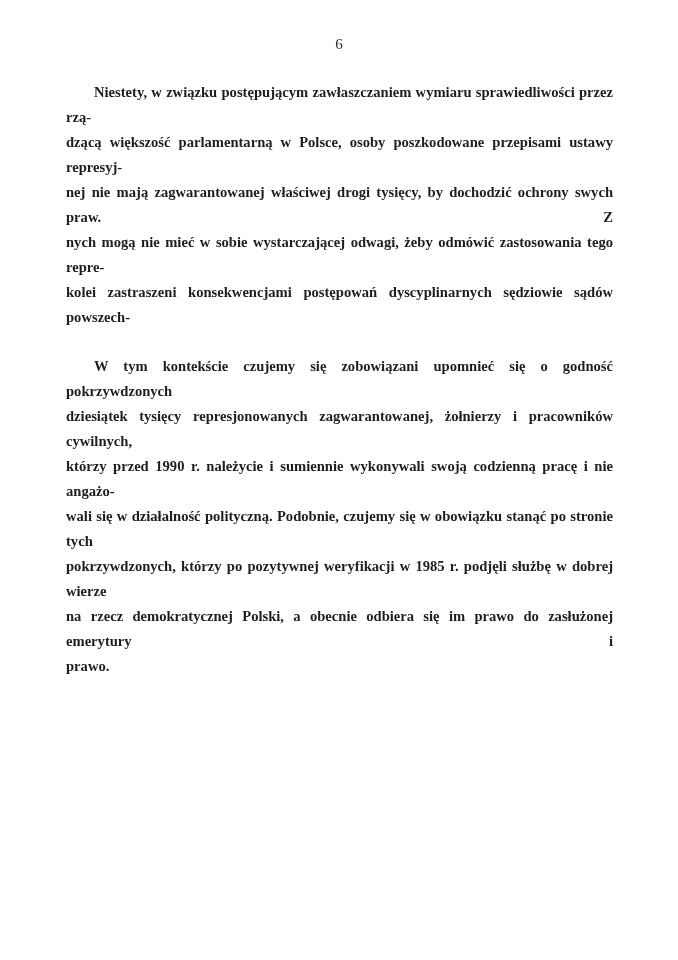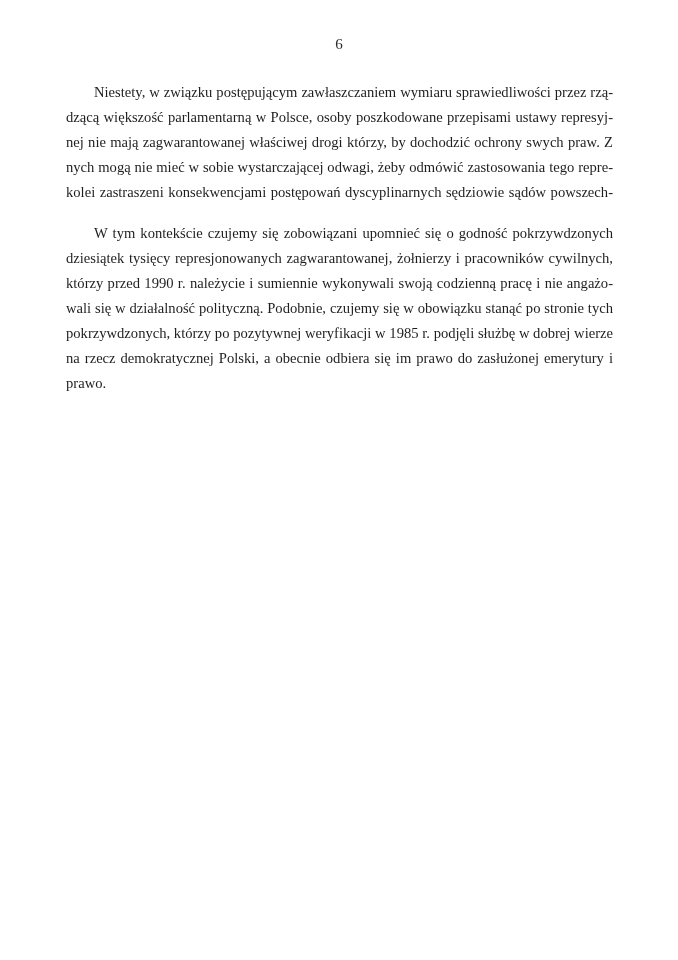--- a/index.html
+++ b/index.html
@@ -22,23 +22,24 @@
     text-align: center;
     font-size: 15px;
     line-height: 20px;
     color: #2a2a2a;
   }
   .text-block {
     margin: 26px 65px 0 66px; 
   }
   .paragraph {
     margin: 0;
+    font-weight: bold;
   }
   .paragraph + .paragraph {
-    margin-top: 16px;
+    margin-top: 24px;
   }
   .line {
     font-size: 14.6px;
     line-height: 25px;
     text-align: justify;
     text-align-last: justify;
     text-justify: inter-word;
     white-space: normal;
     color: #1e1e1e;
   }
@@ -51,21 +52,21 @@
 </style>
 </head>
 <body>
 
 <div class="page">
   <div class="page-number">6</div>
   <div class="text-block" id="text-block">
       <div class="paragraph">
         <div class="line first">Niestety, w związku postępującym zawłaszczaniem wymiaru sprawiedliwości przez rzą-</div>
         <div class="line">dzącą większość parlamentarną w Polsce, osoby poszkodowane przepisami ustawy represyj-</div>
-        <div class="line">nej nie mają zagwarantowanej właściwej drogi którzy, by dochodzić ochrony swych praw. Z</div>
+        <div class="line">nej nie mają zagwarantowanej właściwej drogi tysięcy, by dochodzić ochrony swych praw. Z</div>
         <div class="line">nych mogą nie mieć w sobie wystarczającej odwagi, żeby odmówić zastosowania tego repre-</div>
         <div class="line">kolei zastraszeni konsekwencjami postępowań dyscyplinarnych sędziowie sądów powszech-</div>
       </div>
       <div class="paragraph">
         <div class="line first">W tym kontekście czujemy się zobowiązani upomnieć się o godność pokrzywdzonych</div>
         <div class="line">dziesiątek tysięcy represjonowanych zagwarantowanej, żołnierzy i pracowników cywilnych,</div>
         <div class="line">którzy przed 1990 r. należycie i sumiennie wykonywali swoją codzienną pracę i nie angażo-</div>
         <div class="line">wali się w działalność polityczną. Podobnie, czujemy się w obowiązku stanąć po stronie tych</div>
         <div class="line">pokrzywdzonych, którzy po pozytywnej weryfikacji w 1985 r. podjęli służbę w dobrej wierze</div>
         <div class="line">na rzecz demokratycznej Polski, a obecnie odbiera się im prawo do zasłużonej emerytury i</div>

